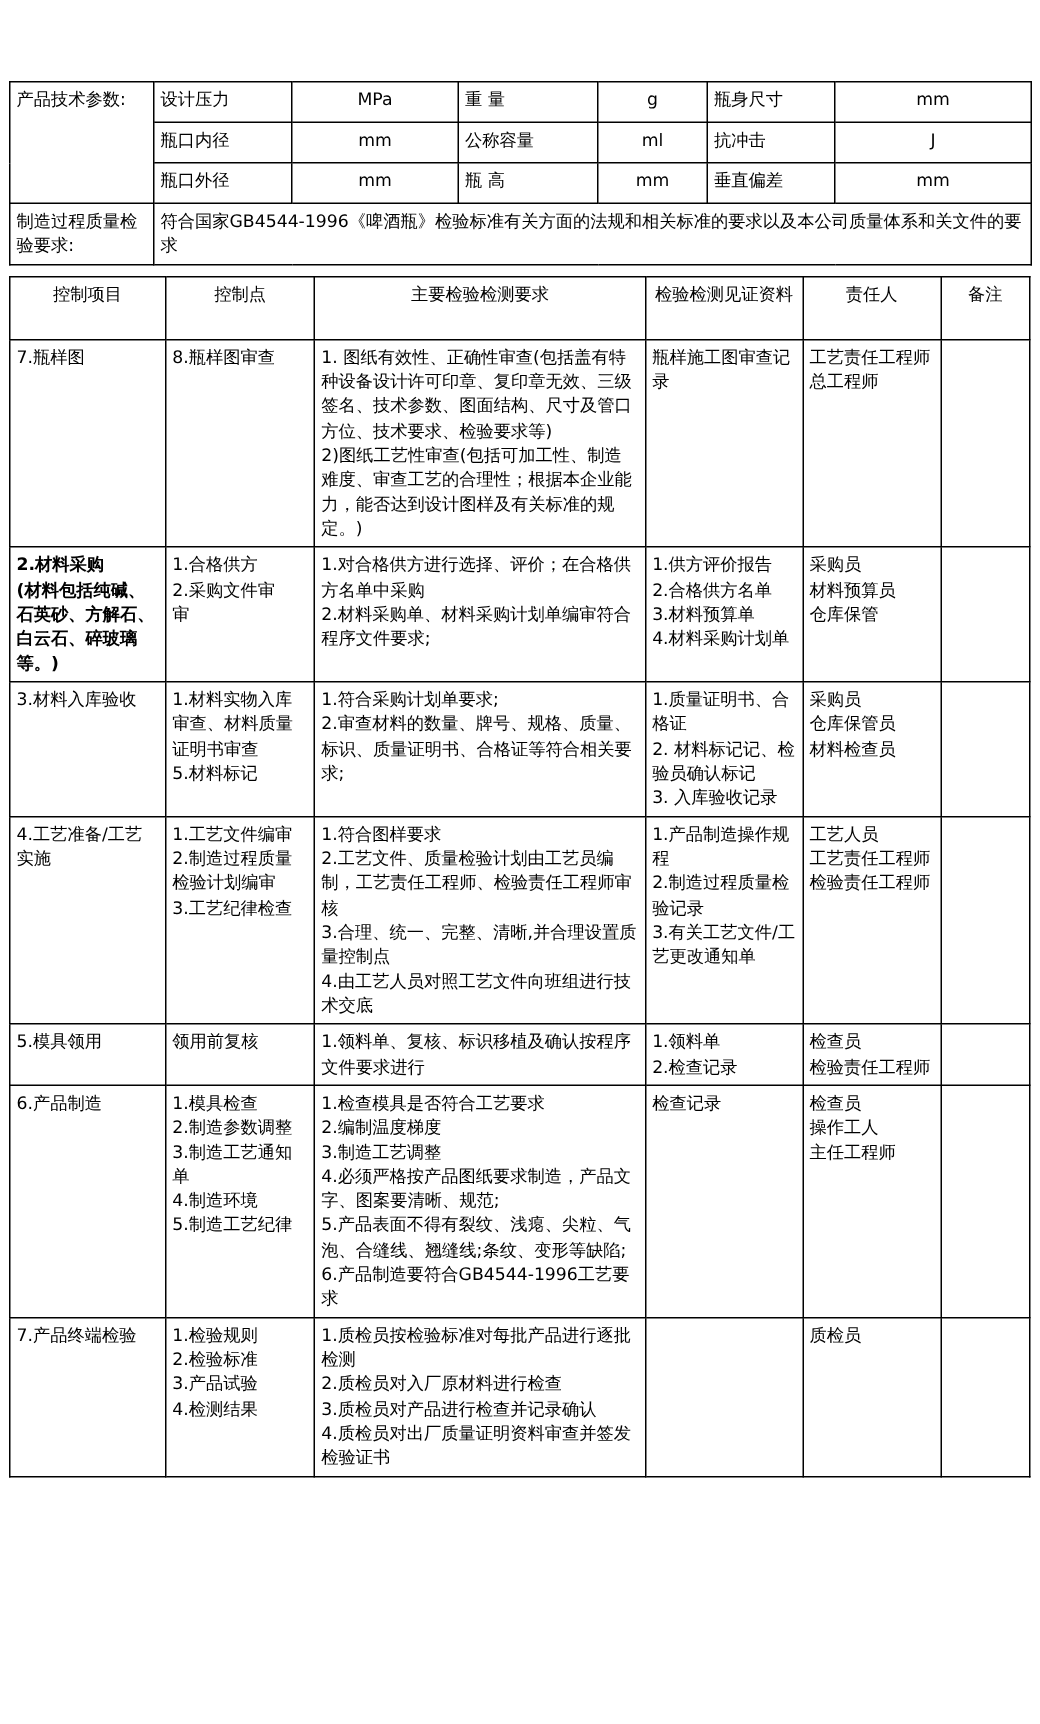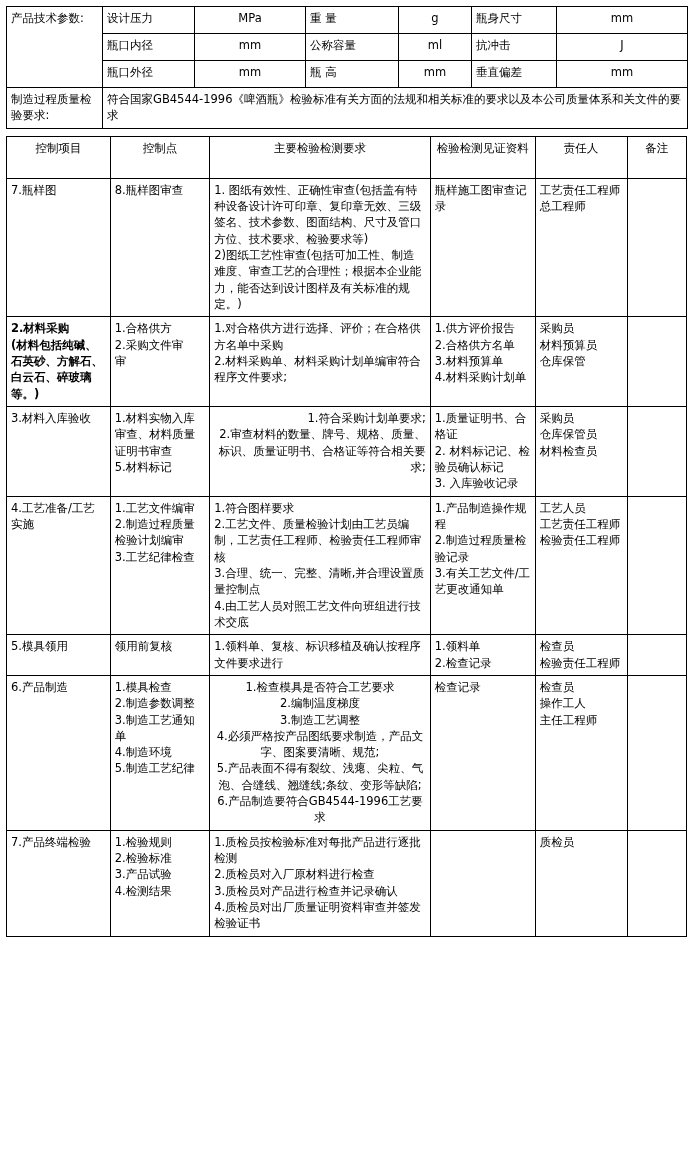--- a/index.html
+++ b/index.html
@@ -17,20 +17,21 @@
     width: 693px;
     min-height: 1149px;
     box-sizing: border-box;
     padding: 6px 6px 6px 6px;
     position: relative;
   }
   table.doc {
     border-collapse: collapse;
     width: 681px;
     table-layout: fixed;
+    margin-top: 48px;
   }
   table.doc td {
     border: 1px solid #000000;
     vertical-align: top;
     padding: 3px 4px 4px 4px;
     font-size: 11.5px;
     line-height: 1.42;
     word-break: break-all;
   }
   .ctr { }
@@ -150,21 +151,21 @@
         <td class="vmid body-cell" style="white-space: pre-line;">采购员
 材料预算员
 仓库保管</td>
         <td class="body-cell"></td>
       </tr>
 
       <tr>
         <td class="vmid body-cell">3.材料入库验收</td>
         <td class="vmid body-cell" style="white-space: pre-line;">1.材料实物入库审查、材料质量证明书审查
 5.材料标记</td>
-        <td class="vmid body-cell" style="white-space: pre-line; text-align: right;">1.符合采购计划单要求;
+        <td class="vmid body-cell" style="white-space: pre-line;">1.符合采购计划单要求;
 2.审查材料的数量、牌号、规格、质量、标识、质量证明书、合格证等符合相关要求;</td>
         <td class="vmid body-cell" style="white-space: pre-line;">1.质量证明书、合格证
 2. 材料标记记、检验员确认标记
 3. 入库验收记录</td>
         <td class="vmid body-cell" style="white-space: pre-line;">采购员
 仓库保管员
 材料检查员</td>
         <td class="body-cell"></td>
       </tr>
 
@@ -197,21 +198,21 @@
         <td class="body-cell"></td>
       </tr>
 
       <tr>
         <td class="vmid body-cell">6.产品制造</td>
         <td class="body-cell" style="white-space: pre-line;">1.模具检查
 2.制造参数调整
 3.制造工艺通知单
 4.制造环境
 5.制造工艺纪律</td>
-        <td class="body-cell" style="white-space: pre-line; text-align: center;">1.检查模具是否符合工艺要求
+        <td class="body-cell" style="white-space: pre-line;">1.检查模具是否符合工艺要求
 2.编制温度梯度
 3.制造工艺调整
 4.必须严格按产品图纸要求制造，产品文字、图案要清晰、规范;
 5.产品表面不得有裂纹、浅瘪、尖粒、气泡、合缝线、翘缝线;条纹、变形等缺陷;
 6.产品制造要符合GB4544-1996工艺要求</td>
         <td class="vmid body-cell">检查记录</td>
         <td class="vmid body-cell" style="white-space: pre-line;">检查员
 操作工人
 主任工程师</td>
         <td class="body-cell"></td>

